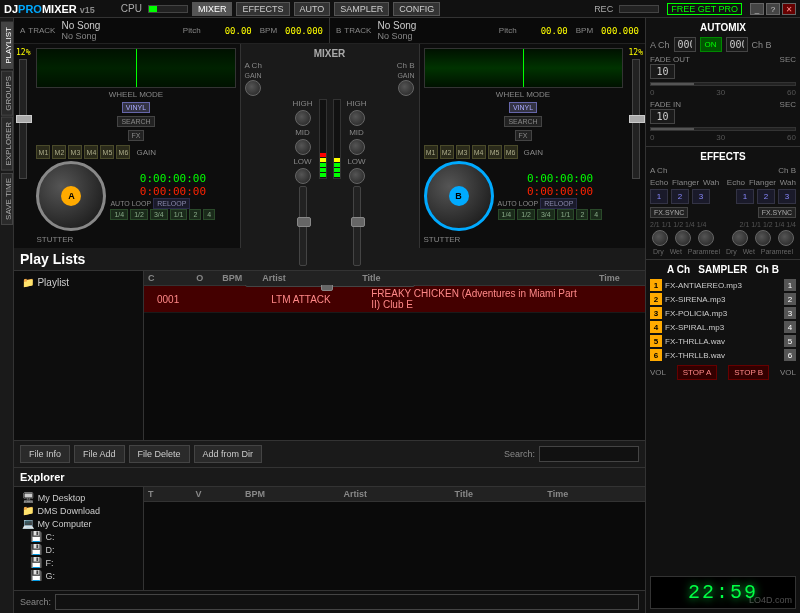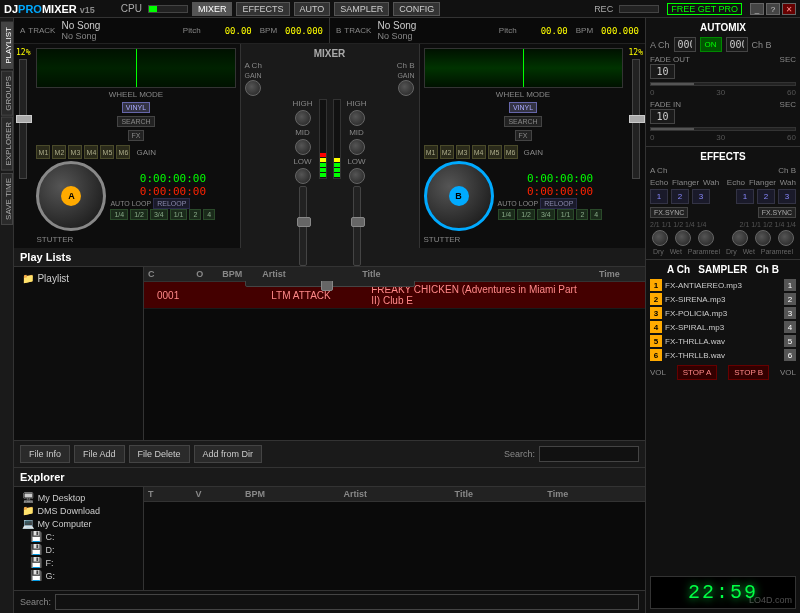--- a/index.html
+++ b/index.html
@@ -368,21 +368,21 @@
     #playlist-header {
       background: #1a1a1a;
       padding: 3px 6px;
       border-bottom: 1px solid #333;
       display: flex;
       align-items: center;
       gap: 8px;
     }
     #playlist-header .section-title {
       color: #fff;
-      font-size: 11px;
+      font-size: 14px;
       font-weight: bold;
     }
     #playlist-content {
       display: flex;
       flex: 1;
       overflow: hidden;
     }
     #playlist-left {
       width: 130px;
       border-right: 1px solid #333;

